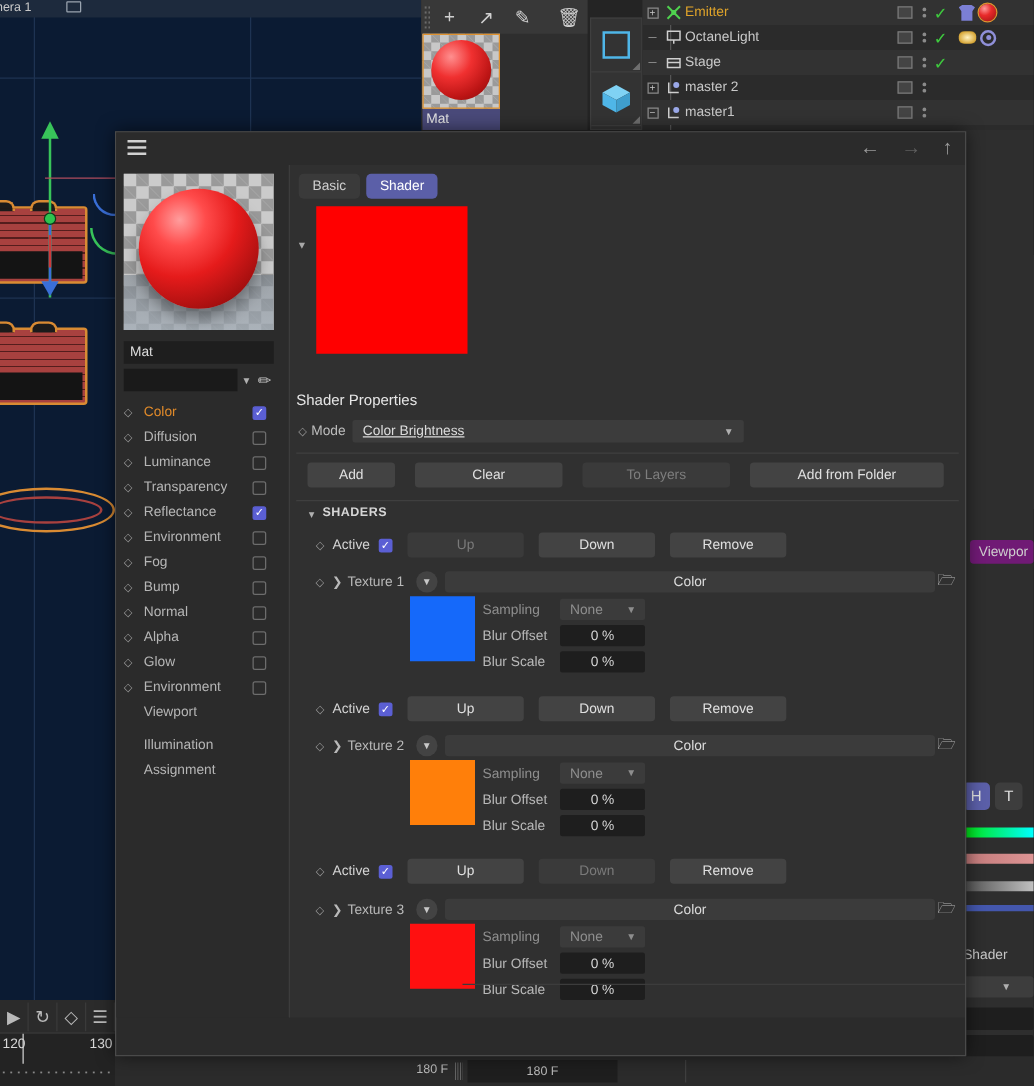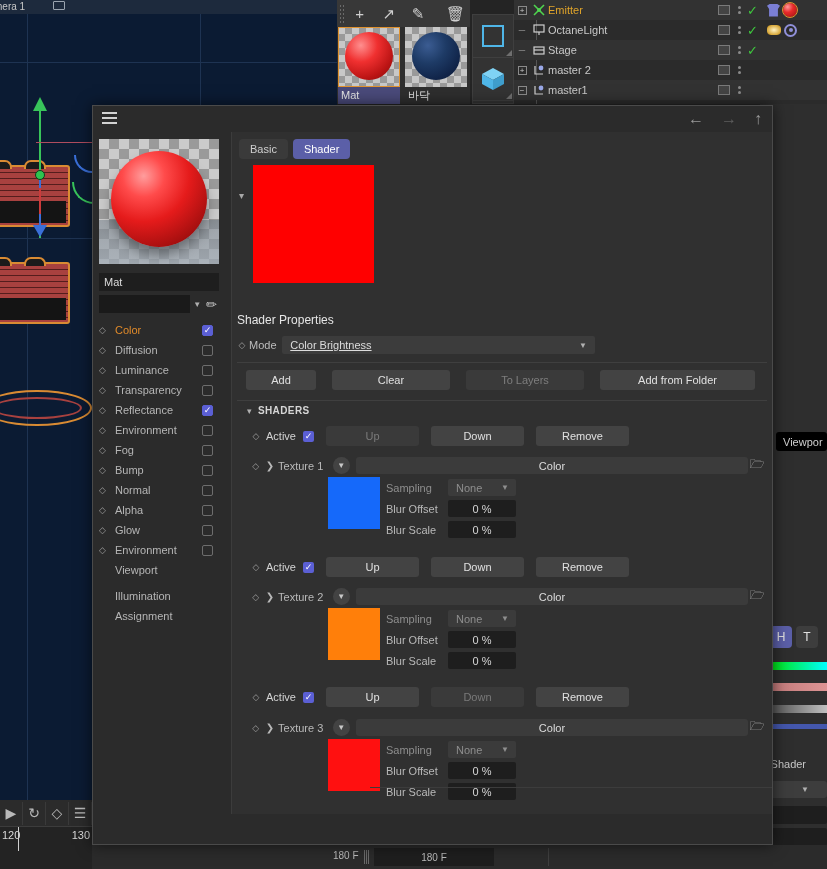--- a/index.html
+++ b/index.html
@@ -114,21 +114,21 @@
   .tag-shirt { width: 13px; height: 13px; background: #7b7fd4; clip-path: polygon(0 18%,26% 0,74% 0,100% 18%,84% 42%,84% 100%,16% 100%,16% 42%); }
   .tag-mat { width: 14px; height: 14px; border-radius: 50%;
      background: radial-gradient(circle at 33% 28%, #ff9a9a 0%, #e82a2a 40%, #9d1111 100%); outline: 1px solid #e0922f; }
   .tag-light { width: 14px; height: 10px; border-radius: 4px; background: radial-gradient(ellipse, #fff3c4 0%, #d8a83a 70%, #3a2e12 100%); }
   .tag-octane { width: 13px; height: 13px; border-radius: 50%; border: 2px solid #8f8fd8; display:flex; align-items:center; justify-content:center;}
   .tag-octane i { width: 4px; height: 4px; border-radius: 50%; background: #8f8fd8; display:block; }
   .obj-vline { position: absolute; left: 22px; top: 0; bottom: 0; width: 1px; background: #555; }
 
   
   .rdock { position: absolute; left: 760px; top: 104px; width: 67px; height: 765px; background: #2e2e2e; }
-  .rdock-btn { position: absolute; background: #000000; color: #cfcfcf; font-size: 11px;
+  .rdock-btn { position: absolute; background: #701a75; color: #cfcfcf; font-size: 11px;
      border-radius: 3px; display: flex; align-items: center; padding-left: 7px; }
   .ht-btn { width: 22px; height: 22px; border-radius: 4px; display: flex; align-items: center;
      justify-content: center; font-size: 12px; color: #e0e0e0; background: #3d3d3d; }
   .ht-btn.on { background: #5b5fa8; }
   .grad { position: absolute; left: 768px; height: 8px; width: 59px; }
   .rdock-label { position: absolute; color: #c6c6c6; font-size: 11px; }
   .rdock-field { position: absolute; background: #1e1e1e; height: 18px; border-radius: 2px; color: #cfcfcf;
      font-size: 10px; display: flex; align-items: center; justify-content: flex-start; padding-left: 2px; }
   .rdock-combo { position: absolute; background: #3d3d3d; height: 17px; border-radius: 3px;
      display: flex; align-items: center; justify-content: center; }
@@ -324,26 +324,20 @@
         <div class="mm-tool">✎</div>
         <div class="mm-tool" style="margin-left:8px">🗑</div>
       </div>
       <div class="mm-swatches">
         <div class="mm-item">
           <div class="mm-thumb sel">
             <div class="mm-ball red"></div>
           </div>
           <div class="mm-label sel">Mat</div>
         </div>
-        <div class="mm-item">
-          <div class="mm-thumb">
-            <div class="mm-ball navy"></div>
-          </div>
-          <div class="mm-label">바닥</div>
-        </div>
       </div>
     </div>
 
     <div class="vtool">
       <div class="vtool-btn">
         <div class="sq-icon"></div>
           <div class="vtool-corner"></div>
       </div>
       <div class="vtool-btn">
         <svg width="26" height="26" viewBox="0 0 26 26">

